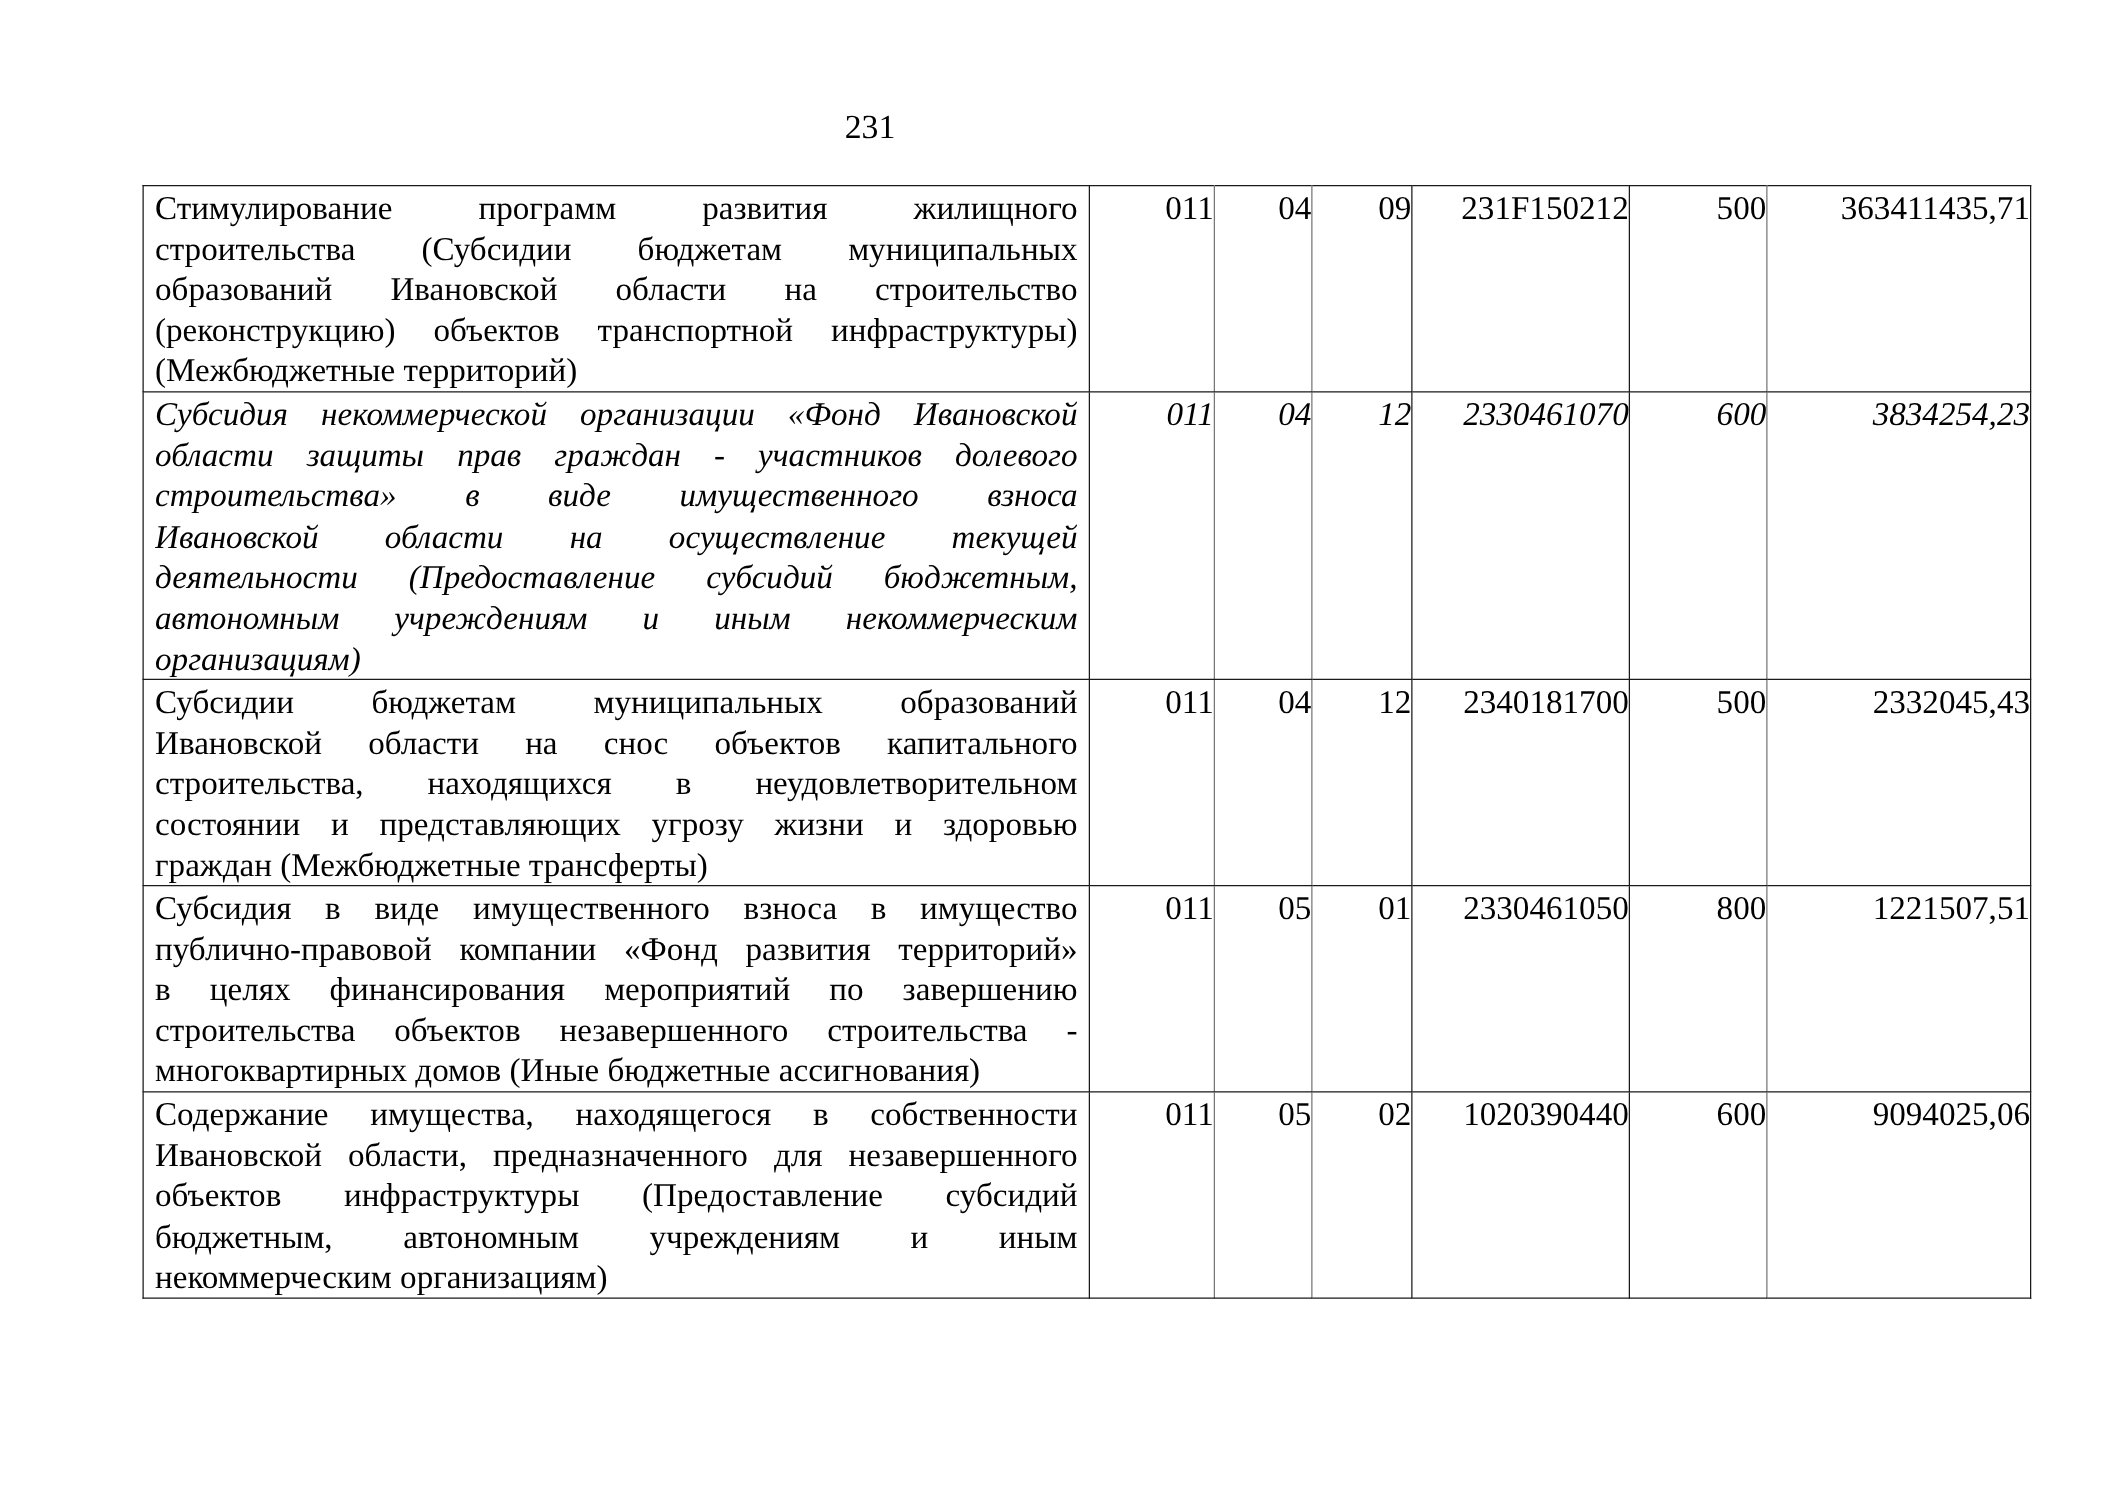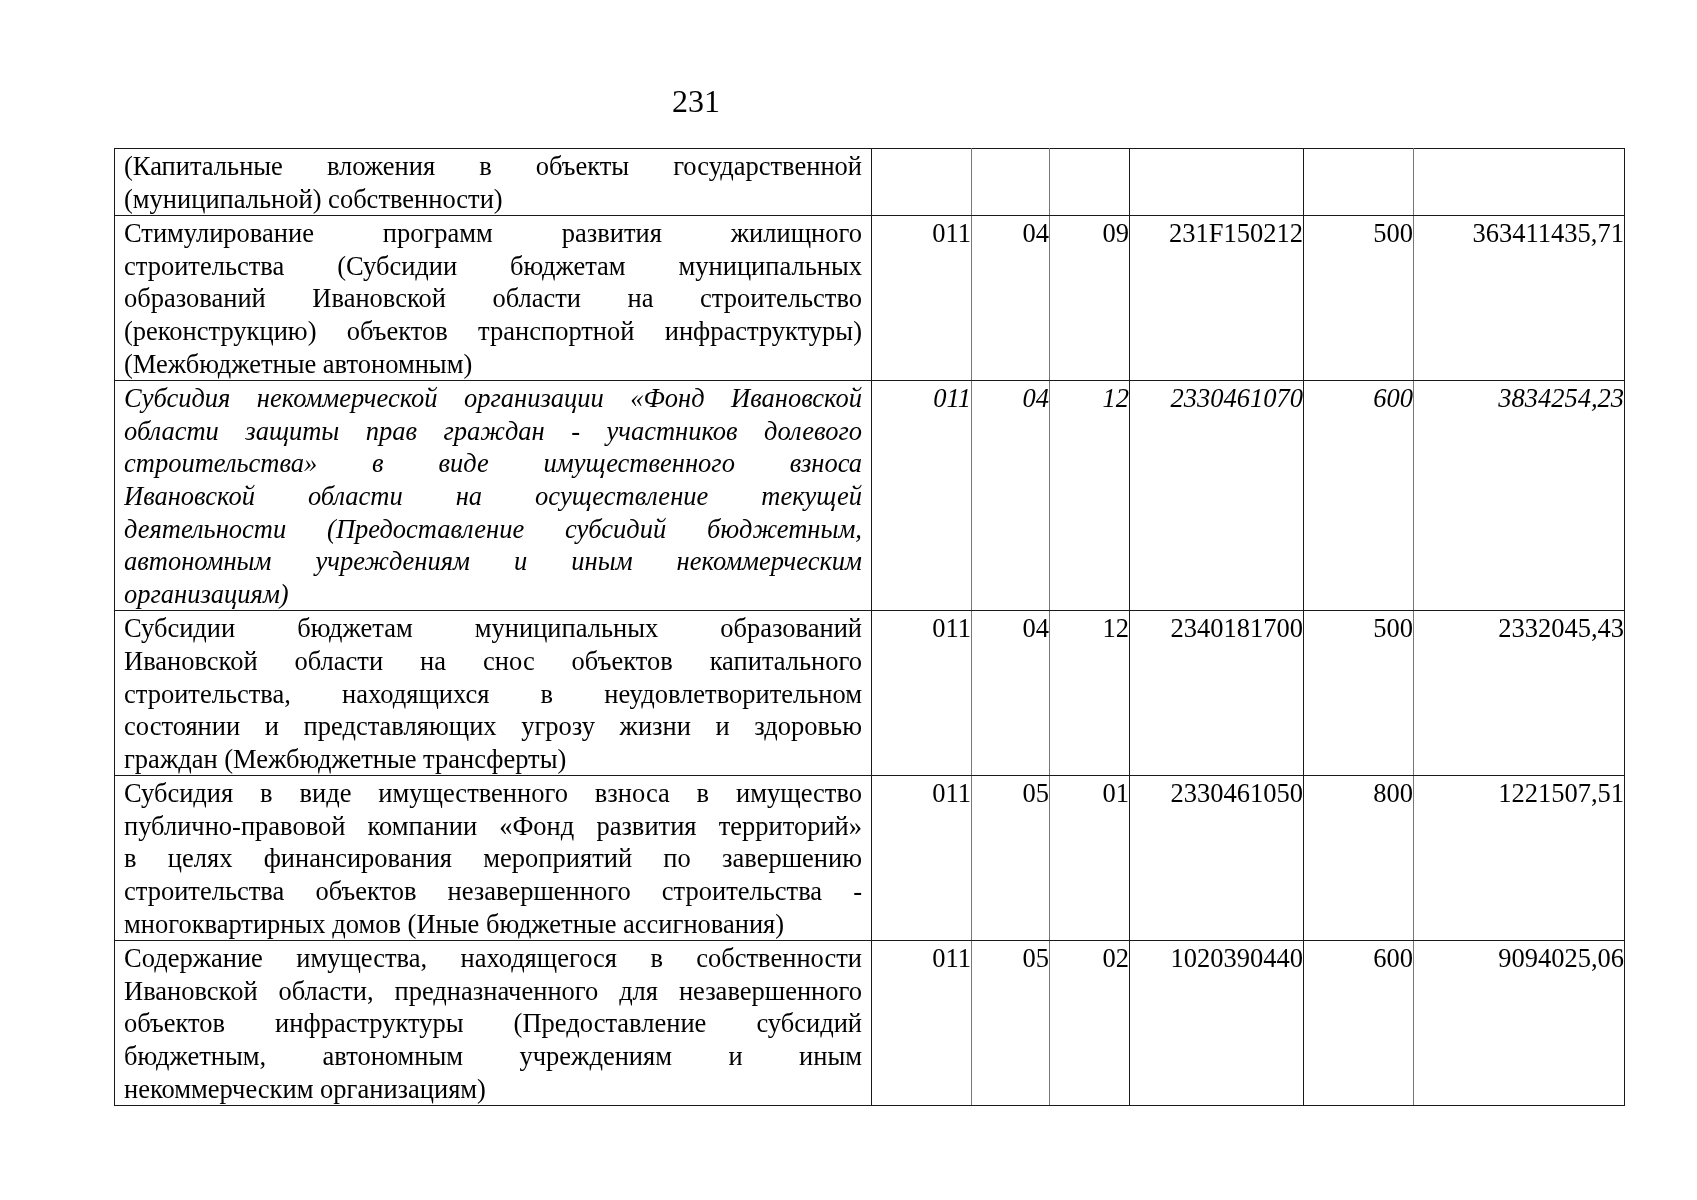--- a/index.html
+++ b/index.html
@@ -14,21 +14,21 @@
       overflow: hidden;
       font-family: "Liberation Serif", "DejaVu Serif", serif;
       color: #000000;
     }
     .page-number {
       position: absolute;
       top: 86px;
       left: 0;
       width: 1392px;
       text-align: center;
-      font-size: 32px;
+      font-size: 27px;
       line-height: 30px;
     }
     table.budget {
       position: absolute;
       top: 148px;
       left: 114px;
       width: 1510px;
       border-collapse: collapse;
       table-layout: fixed;
       font-size: 26.5px;
@@ -85,40 +85,28 @@
     <col class="c-desc">
       <col class="c-grbs">
       <col class="c-rz">
       <col class="c-pr">
       <col class="c-csr">
       <col class="c-vr">
       <col class="c-sum">
   </colgroup>
   <tbody>
 
-    <tr class="r0">
-      <td class="desc">
-        <span class="line">(Капитальные вложения в объекты государственной</span>
-        <span class="line last">(муниципальной) собственности)</span>
-      </td>
-      <td class="num v-grey"></td>
-      <td class="num v-grey"></td>
-      <td class="num"></td>
-      <td class="num"></td>
-      <td class="num v-grey"></td>
-      <td class="num"></td>
-    </tr>
 
     <tr class="r1">
       <td class="desc">
         <span class="line">Стимулирование программ развития жилищного</span>
         <span class="line">строительства (Субсидии бюджетам муниципальных</span>
         <span class="line">образований Ивановской области на строительство</span>
         <span class="line">(реконструкцию) объектов транспортной инфраструктуры)</span>
-        <span class="line last">(Межбюджетные автономным)</span>
+        <span class="line last">(Межбюджетные территорий)</span>
       </td>
       <td class="num v-grey">011</td>
       <td class="num v-grey">04</td>
       <td class="num">09</td>
       <td class="num">231F150212</td>
       <td class="num v-grey">500</td>
       <td class="num">363411435,71</td>
     </tr>
 
     <tr class="r2">

